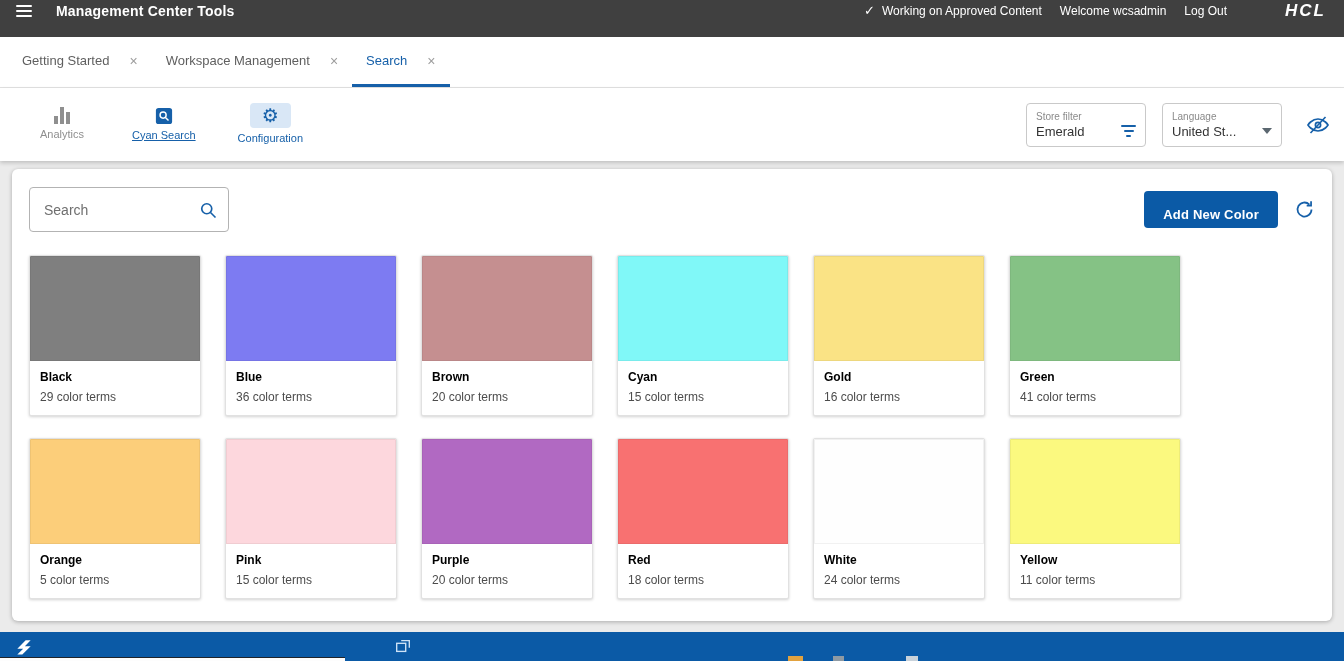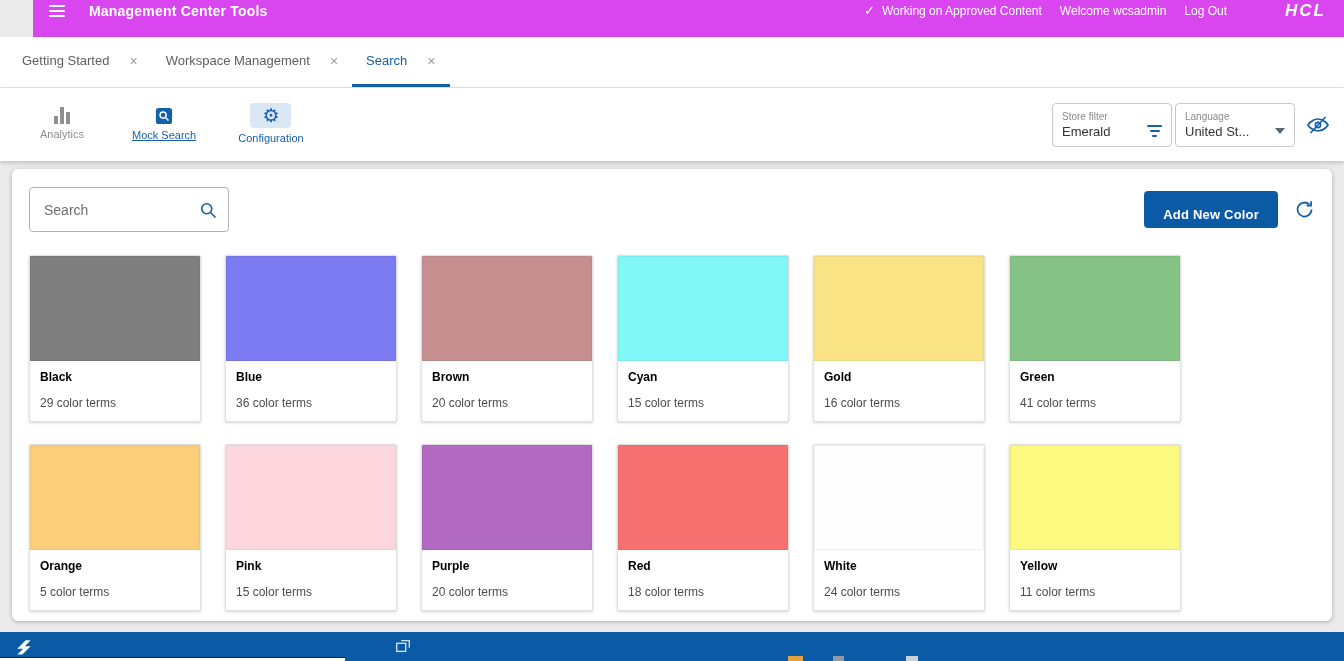--- a/index.html
+++ b/index.html
@@ -6,24 +6,23 @@
   html,body { margin:0; padding:0; }
   body {
     width:1344px; height:661px; overflow:hidden;
     font-family:"Liberation Sans", sans-serif;
     background:#ebebeb;
   }
   .app { display:flex; flex-direction:column; width:1344px; height:661px; }
 
   
   .topbar {
-    flex:0 0 37px; background:#d946ef; color:#fff;
+    flex:0 0 37px; background:#404040; color:#fff;
     display:flex; align-items:center; justify-content:space-between;
     padding:0 18px 16px 14px;
-    margin-left:33px;
   }
   .topbar-left { display:flex; align-items:center; gap:22px; }
   .hamburger { display:flex; flex-direction:column; gap:3px; cursor:pointer; padding:4px 2px; }
   .hamburger span { width:16px; height:2px; background:#fff; border-radius:1px; }
   .topbar-title { font-size:14px; font-weight:600; letter-spacing:.2px; }
   .topbar-right { display:flex; align-items:center; gap:18px; font-size:12px; }
   .status-group { display:flex; align-items:center; gap:7px; cursor:pointer; }
   .check-glyph { font-size:13px; }
   .logout { cursor:pointer; }
   .brand {
@@ -59,21 +58,21 @@
   .tool.disabled { color:#8f8f8f; }
   .tool.link { color:#1660a9; }
   .tool.link .tool-label { text-decoration:underline; }
   .tool.active { color:#1660a9; }
   .chip { background:#d9e7f6; border-radius:4px; padding:3px 12px; display:flex; align-items:center; }
   .bars-icon { display:flex; align-items:flex-end; gap:2px; height:17px; }
   .bars-icon i { width:4px; background:#8f8f8f; display:block; }
   .bars-icon i:nth-child(1){height:8px;} .bars-icon i:nth-child(2){height:17px;} .bars-icon i:nth-child(3){height:12px;}
   .gear-glyph { font-size:19px; line-height:19px; color:#1660a9; font-style:normal; }
 
-  .toolbar-right { display:flex; align-items:center; gap:3px; }
+  .toolbar-right { display:flex; align-items:center; gap:16px; }
   .field-box {
     width:120px; height:44px; border:1px solid #c9c9c9; border-radius:4px;
     padding:5px 9px; display:flex; flex-direction:column; justify-content:center; gap:2px;
     cursor:pointer; background:#fff;
   }
   .field-label { font-size:10px; color:#8a8a8a; }
   .field-row { display:flex; align-items:center; justify-content:space-between; }
   .field-value { font-size:13px; color:#333; white-space:nowrap; overflow:hidden; }
   .funnel-icon { display:flex; flex-direction:column; gap:3px; align-items:center; }
   .funnel-icon i { display:block; height:2px; background:#1660a9; border-radius:1px; }
@@ -112,21 +111,21 @@
     grid-template-columns:repeat(6, 172px);
     column-gap:24px; row-gap:22px;
   }
   .card {
     background:#fff; border:1px solid #e1e1e1; border-radius:2px;
     box-shadow:0 1px 3px rgba(0,0,0,0.18); cursor:pointer; overflow:hidden;
   }
   .swatch { height:105px; box-shadow:inset 0 0 0 1px rgba(0,0,0,0.05); }
   .card-info { padding:9px 10px 11px; }
   .card-name { font-size:12px; font-weight:bold; color:#000000; }
-  .card-terms { font-size:12px; color:#4c4c4c; margin-top:12px; }
+  .card-terms { font-size:12px; color:#4c4c4c; margin-top:6px; }
 
   
   .footer {
     flex:0 0 29px; background:#0b5aa6; position:relative;
     display:flex; align-items:center; padding:0 14px;
   }
   .footer .win-icon { position:absolute; left:394px; top:5px; cursor:pointer; }
   .window-edge {
     position:absolute; left:0; bottom:0; width:345px; height:4px;
     background:#fdfdfd; border-top:1px solid #20242a;
@@ -189,21 +188,21 @@
         <span class="tool-label">Analytics</span>
       </div>
       <div class="tool link">
         <span>
           <svg width="18" height="18" viewBox="0 0 20 20">
             <rect x="1" y="1" width="18" height="18" rx="3" fill="#1660a9"></rect>
             <circle cx="9" cy="9" r="3.4" fill="none" stroke="#fff" stroke-width="1.6"></circle>
             <line x1="11.6" y1="11.6" x2="15" y2="15" stroke="#fff" stroke-width="1.6"></line>
           </svg>
         </span>
-        <span class="tool-label">Mock Search</span>
+        <span class="tool-label">Cyan Search</span>
       </div>
       <div class="tool active">
         <span class="chip">
           <i class="gear-glyph">⚙</i>
         </span>
         <span class="tool-label">Configuration</span>
       </div>
     </div>
     <div class="toolbar-right">
       <div class="field-box">

